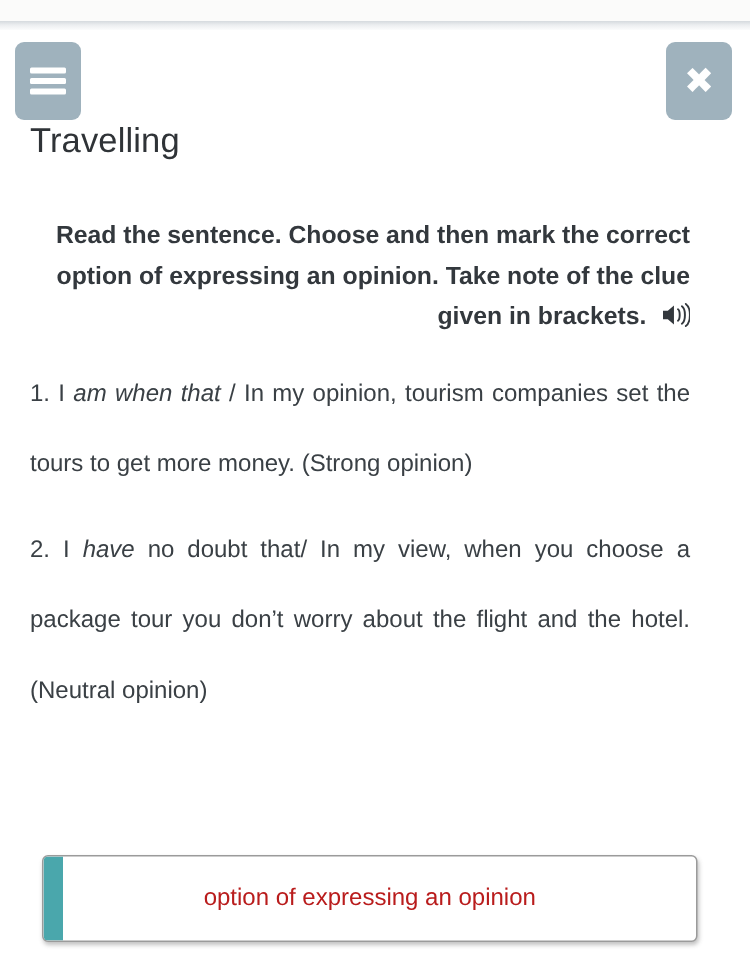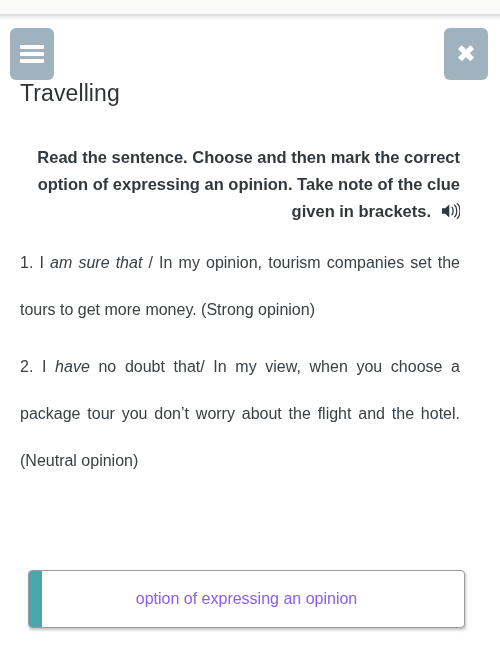--- a/index.html
+++ b/index.html
@@ -157,21 +157,21 @@
   .option-accent {
     position: absolute;
     left: 0;
     top: 0;
     bottom: 0;
     width: 13px;
     background: #4aa7ac;
   }
   .option-label {
     font-size: 16px;
-    color: #8b5cf6;
+    color: #b91c1c;
     text-align: right;
     padding: 0 26px;
   }
 </style>
 </head>
 <body>
 
 <div class="top-strip"></div>
 <div class="top-strip-shadow"></div>
 
@@ -199,21 +199,21 @@
     <span>Read the sentence. Choose and then mark the correct option of expressing an opinion. Take note of the clue given in brackets.</span><span class="speaker-icon"><svg width="19" height="16" viewBox="0 0 19 16" xmlns="http://www.w3.org/2000/svg">
           <path d="M1 5.2h3.2L8.3 1.6v12.8L4.2 10.8H1z" fill="#33383d"></path>
           <path d="M11 4.2c1.5 1 1.5 6.6 0 7.6" stroke="#33383d" stroke-width="1.3" fill="none" stroke-linecap="round"></path>
           <path d="M13.6 2.2c2.7 1.8 2.7 9.8 0 11.6" stroke="#33383d" stroke-width="1.3" fill="none" stroke-linecap="round"></path>
           <path d="M16.2 0.6c3.6 2.6 3.6 12.2 0 14.8" stroke="#33383d" stroke-width="1.2" fill="none" stroke-linecap="round"></path>
         </svg></span>
   </p>
 
   <p class="question q1">
     <span>1.</span>
-    <span>I </span><em>am sure that</em><span> / In my opinion, tourism companies set the tours to get more money. (Strong opinion)</span>
+    <span>I </span><em>am when that</em><span> / In my opinion, tourism companies set the tours to get more money. (Strong opinion)</span>
   </p>
 
   <div class="q-spacer"></div>
 
   <p class="question q2">
     <span>2.</span>
     <span>I </span><em>have</em><span> no doubt that/ In my view, when you choose a package tour you don’t worry about the flight and the hotel. (Neutral opinion)</span>
   </p>
 
 </div>

